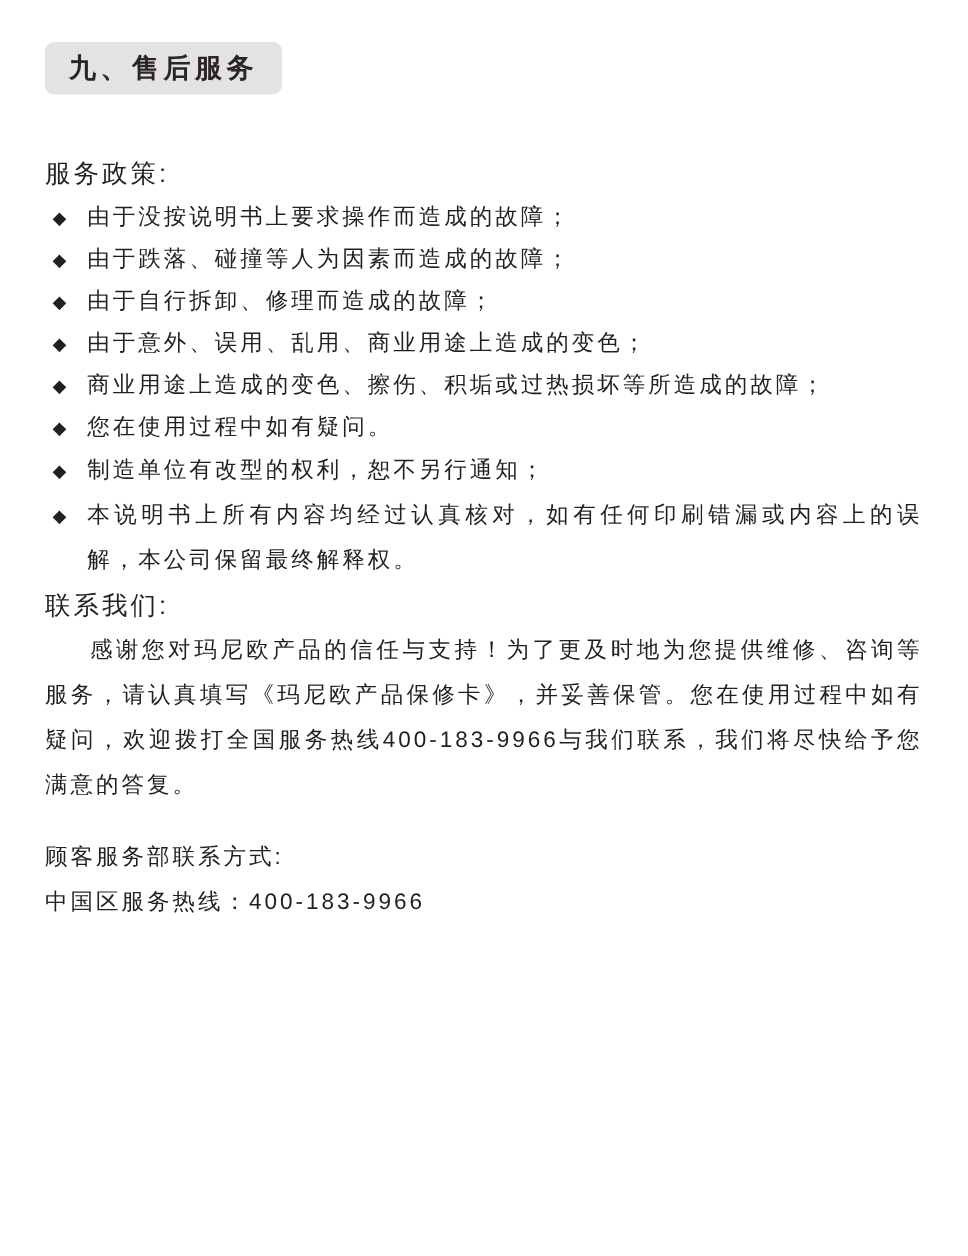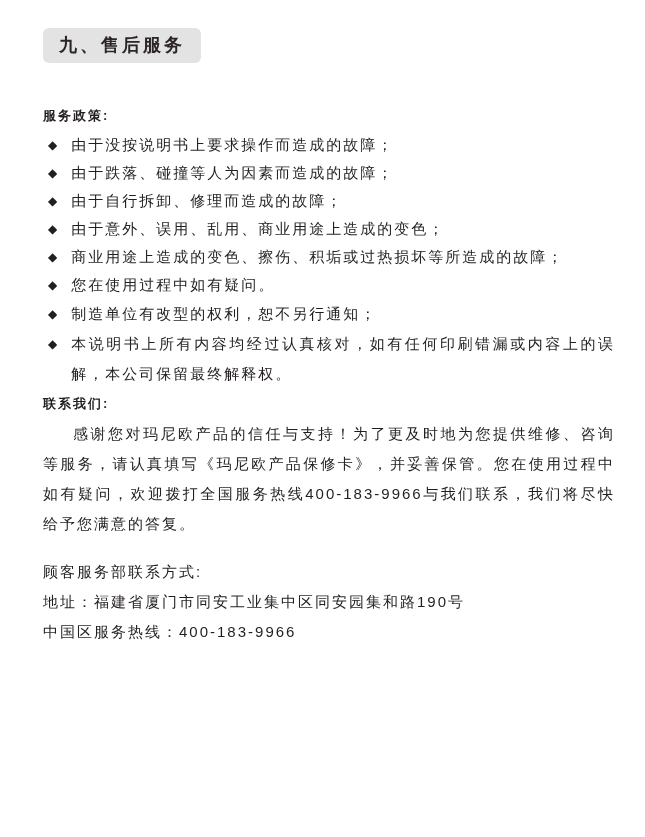--- a/index.html
+++ b/index.html
@@ -8,40 +8,40 @@
     width: 645px;
     height: 837px;
     font-family: "Liberation Sans", sans-serif;
     color: #231f20;
     overflow: hidden;
   }
   .page {
     width: 645px;
     height: 730px;
     background: #ffffff;
-    padding: 28px 30px 0 43px;
+    padding: 28px 30px 0 30px;
   }
   .header-badge {
     display: inline-block;
     background: #e3e3e3;
     border-radius: 6px;
     padding: 5px 16px 6px 16px;
     font-size: 18px;
     font-weight: bold;
     letter-spacing: 3px;
     color: #2b2625;
   }
   .body-text {
     font-size: 15px;
     letter-spacing: 2px;
     line-height: 30px;
   }
   .h-bold {
-    font-weight: bold;
-    font-size: 13px;
+    font-weight: normal;
+    font-size: 17px;
     letter-spacing: 2px;
     line-height: 30px;
   }
   .policy-heading { margin-top: 38px; }
   .para {
     text-indent: 2em;
     text-align: justify;
     line-height: 31px;
   }
   ul.diamond-list { list-style: none; }
@@ -117,17 +117,16 @@
       <span class="li-text">本说明书上所有内容均经过认真核对，如有任何印刷错漏或内容上的误解，本公司保留最终解释权。</span>
     </li>
     </ul>
 
   <div class="h-bold">联系我们:</div>
 
   <div class="body-text para contact-para">感谢您对玛尼欧产品的信任与支持！为了更及时地为您提供维修、咨询等服务，请认真填写《玛尼欧产品保修卡》，并妥善保管。您在使用过程中如有疑问，欢迎拨打全国服务热线400-183-9966与我们联系，我们将尽快给予您满意的答复。</div>
 
   <div class="service-block body-text">
     <div class="line">顾客服务部联系方式:</div>
-    <div class="line">地址：福建省厦门市同安工业集中区同安园集和路190号</div>
     <div class="line">中国区服务热线：400-183-9966</div>
   </div>
 
 </div>
 
 </body></html>

